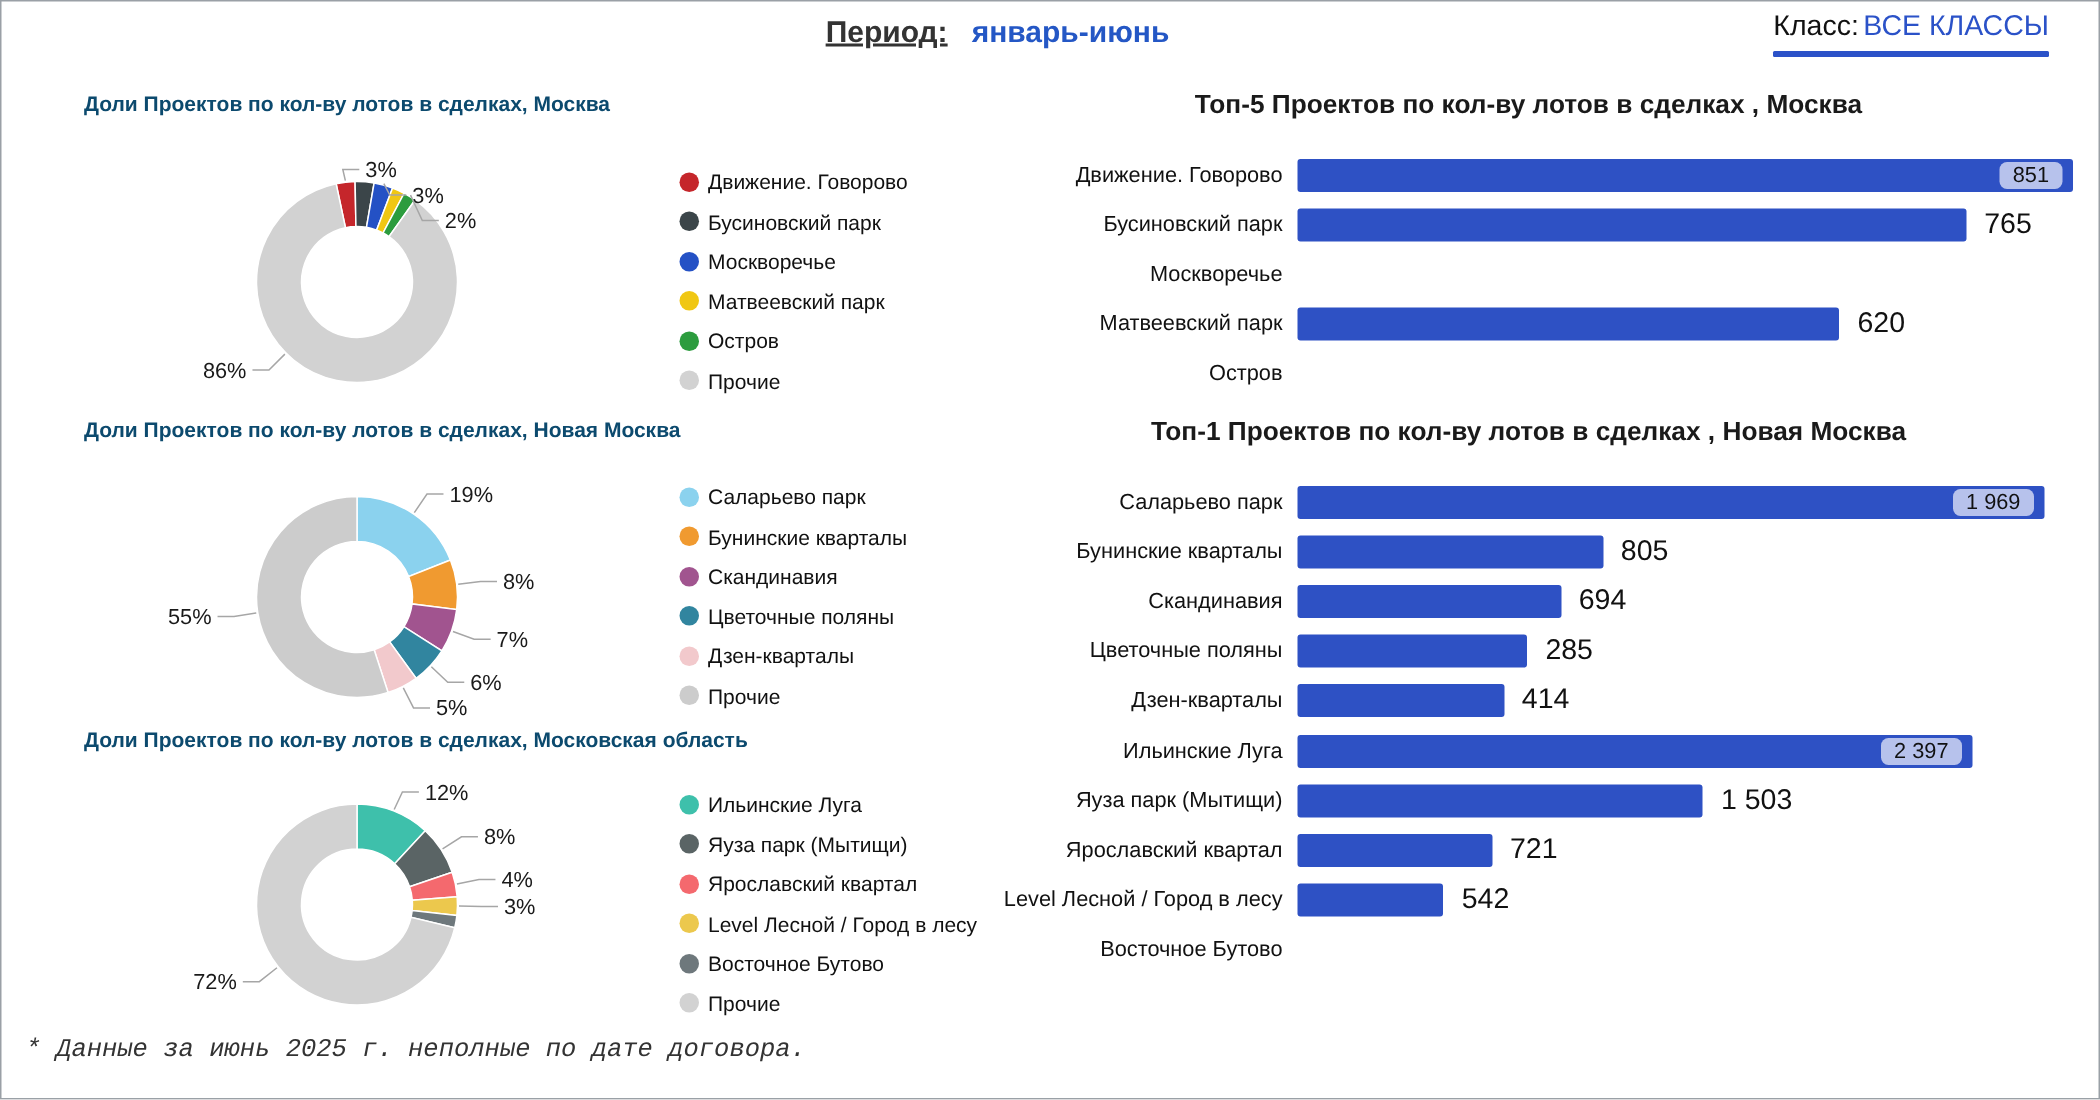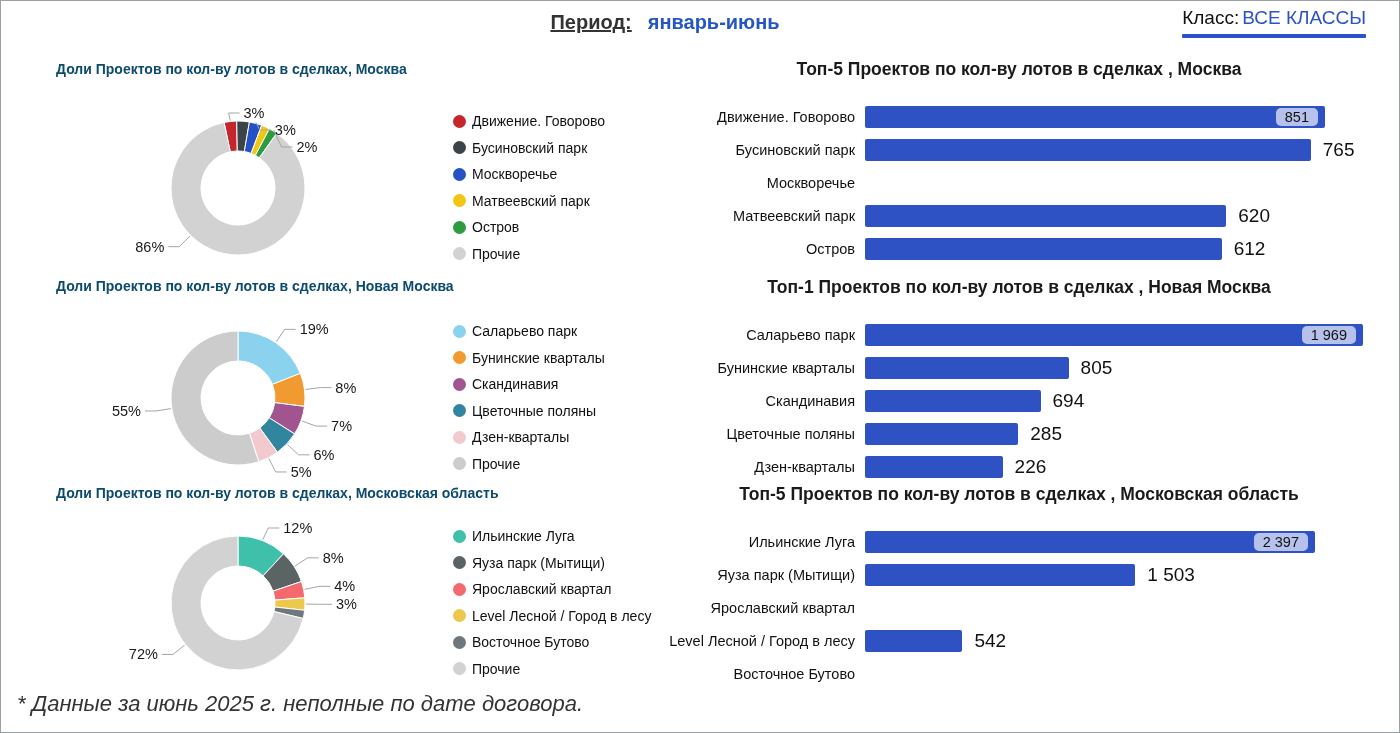--- a/index.html
+++ b/index.html
@@ -27,21 +27,21 @@
   .barchart{position:absolute;left:662px;width:712px;}
   .bc-title{text-align:center;font-size:17.5px;font-weight:bold;color:#1a1a1a;margin-bottom:20px;white-space:nowrap;}
   .brow{display:flex;align-items:center;height:33px;}
   .blabel{width:192px;text-align:right;padding-right:10px;font-size:14.5px;color:#111;white-space:nowrap;flex:0 0 192px;}
   .barea{position:relative;width:505px;height:22px;}
   .bar{position:absolute;left:0;top:0;height:22px;border-radius:2px;}
   .bbox{position:absolute;right:7px;top:2px;bottom:2px;border-radius:5px;padding:0 9px;
         display:flex;align-items:center;font-size:14.5px;color:#111;white-space:nowrap;}
   .bval{position:absolute;top:0;line-height:22px;font-size:19px;color:#111;white-space:nowrap;}
 
-  .footnote{position:absolute;left:16px;top:690px;font-size:22px;font-style:italic;color:#333;}
+  .footnote{position:absolute;left:16px;top:690px;font-size:17px;font-style:italic;color:#333;font-family:Liberation Mono, monospace;}
   svg text{font-family:"Liberation Sans",sans-serif;}
 </style>
 </head>
 <body>
 
 <div class="page">
 
   <div class="hdr-center">
     <span class="hdr-label">Период:</span><span class="hdr-link" style="color: rgb(36, 87, 197);">январь-июнь</span>
   </div>
@@ -187,21 +187,21 @@
         <span class="ltext">Прочие</span>
       </div>
     </div>
 
   <div class="barchart" style="top:58px">
     <div class="bc-title">Топ-5 Проектов по кол-ву лотов в сделках , Москва</div>
     <div class="bc-rows">
         <div class="brow">
           <div class="blabel">Движение. Говорово</div>
           <div class="barea">
-            <div class="bar" style="width: 460px; background: rgb(46, 81, 196);">
+            <div class="bar" style="width: 517px; background: rgb(46, 81, 196);">
               <span class="bbox" style="background: rgb(183, 194, 236);">851</span>
             </div>
           </div>
         </div>
         <div class="brow">
           <div class="blabel">Бусиновский парк</div>
           <div class="barea">
             <div class="bar" style="width: 445.804px; background: rgb(46, 81, 196);"></div>
             <span class="bval" style="left: 457.804px;">765</span>
           </div>
@@ -211,24 +211,20 @@
         </div>
         <div class="brow">
           <div class="blabel">Матвеевский парк</div>
           <div class="barea">
             <div class="bar" style="width: 361.305px; background: rgb(46, 81, 196);"></div>
             <span class="bval" style="left: 373.305px;">620</span>
           </div>
         </div>
         <div class="brow">
           <div class="blabel">Остров</div>
-          <div class="barea">
-            <div class="bar" style="width: 356.643px; background: rgb(46, 81, 196);"></div>
-            <span class="bval" style="left: 368.643px;">612</span>
-          </div>
         </div>
       </div>
   </div>
   <div class="barchart" style="top:276px">
     <div class="bc-title">Топ-1 Проектов по кол-ву лотов в сделках , Новая Москва</div>
     <div class="bc-rows">
         <div class="brow">
           <div class="blabel">Саларьево парк</div>
           <div class="barea">
             <div class="bar" style="width: 497.977px; background: rgb(46, 81, 196);">
@@ -254,45 +250,48 @@
           <div class="blabel">Цветочные поляны</div>
           <div class="barea">
             <div class="bar" style="width: 153.263px; background: rgb(46, 81, 196);"></div>
             <span class="bval" style="left: 165.263px;">285</span>
           </div>
         </div>
         <div class="brow">
           <div class="blabel">Дзен-кварталы</div>
           <div class="barea">
             <div class="bar" style="width: 137.582px; background: rgb(46, 81, 196);"></div>
-            <span class="bval" style="left: 149.582px;">226</span>
+            <span class="bval" style="left: 149.582px;">414</span>
           </div>
         </div>
       </div>
   </div>
   <div class="barchart" style="top:483px">
-    <div class="bc-title">Топ-5 Проектов по кол-ву лотов в сделках , Московская область</div>
     <div class="bc-rows">
         <div class="brow">
           <div class="blabel">Ильинские Луга</div>
           <div class="barea">
             <div class="bar" style="width: 450px; background: rgb(46, 81, 196);">
               <span class="bbox" style="background: rgb(183, 194, 236);">2 397</span>
             </div>
           </div>
         </div>
         <div class="brow">
           <div class="blabel">Яуза парк (Мытищи)</div>
           <div class="barea">
             <div class="bar" style="width: 270.324px; background: rgb(46, 81, 196);"></div>
             <span class="bval" style="left: 282.324px;">1 503</span>
           </div>
         </div>
         <div class="brow">
           <div class="blabel">Ярославский квартал</div>
+          <div class="barea">
+            <div class="bar" style="width: 129.676px; background: rgb(46, 81, 196);"></div>
+            <span class="bval" style="left: 141.676px;">721</span>
+          </div>
         </div>
         <div class="brow">
           <div class="blabel">Level Лесной / Город в лесу</div>
           <div class="barea">
             <div class="bar" style="width: 97.482px; background: rgb(46, 81, 196);"></div>
             <span class="bval" style="left: 109.482px;">542</span>
           </div>
         </div>
         <div class="brow">
           <div class="blabel">Восточное Бутово</div>

